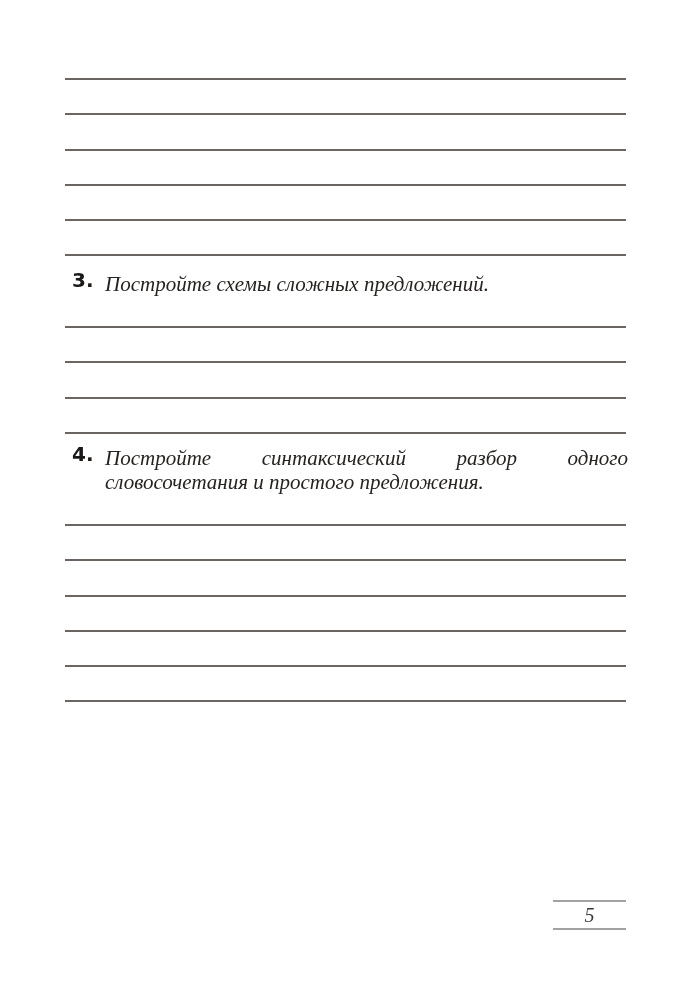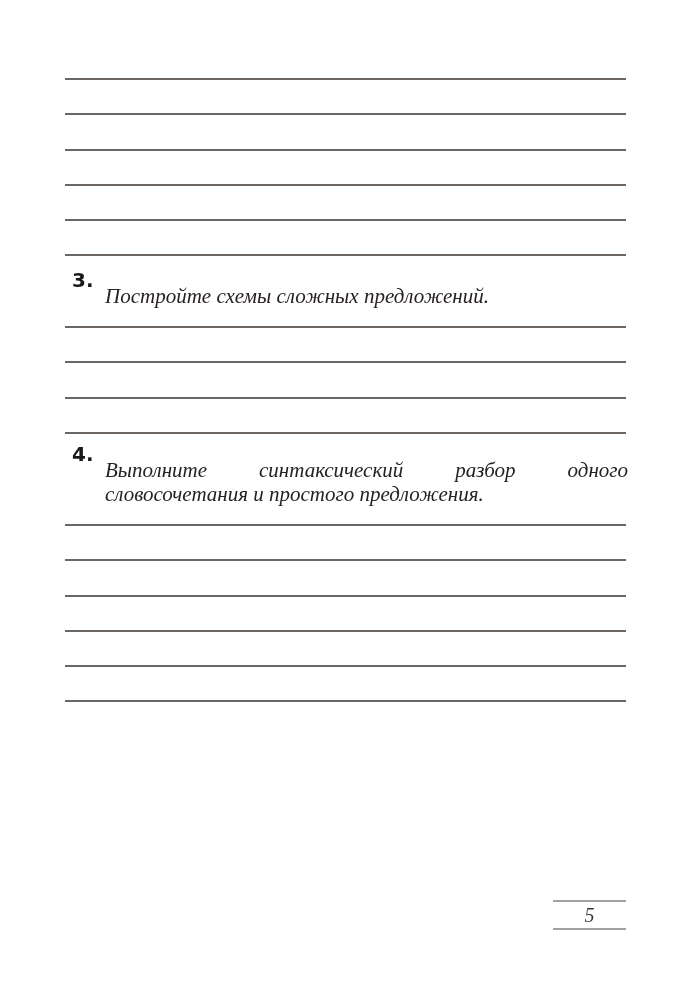--- a/index.html
+++ b/index.html
@@ -43,21 +43,21 @@
     left: 0;
     top: 0;
     font-family: "DejaVu Sans", "Liberation Sans", sans-serif;
     font-weight: 700;
     font-style: normal;
     font-size: 20px;
     line-height: 24px;
     color: var(--task-number, #1c1816);
   }
   .task-text {
-    margin: 16px 0 0 33px;
+    margin: 4px 0 0 33px;
     font-family: "Liberation Serif", "DejaVu Serif", serif;
     font-style: italic;
     font-size: 21px;
     line-height: 24px;
     color: var(--text, #27221f);
     text-align: justify;
   }
   
   .pagenum-box {
     position: absolute;
@@ -99,21 +99,21 @@
 
   <div class="rules" style="top:326px">
       <div class="rule"></div>
       <div class="rule"></div>
       <div class="rule"></div>
       <div class="rule"></div>
     </div>
 
   <div class="task" style="top:442px">
     <span class="task-num">4.</span>
-    <p class="task-text">Выполните синтаксический разбор одного словосочетания и простого предложения.</p>
+    <p class="task-text">Постройте синтаксический разбор одного словосочетания и простого предложения.</p>
   </div>
 
   <div class="rules" style="top:524px">
       <div class="rule"></div>
       <div class="rule"></div>
       <div class="rule"></div>
       <div class="rule"></div>
       <div class="rule"></div>
       <div class="rule"></div>
     </div>

